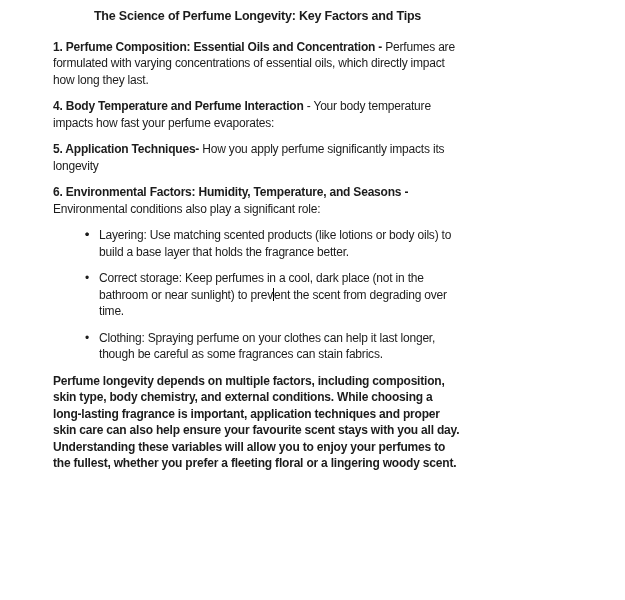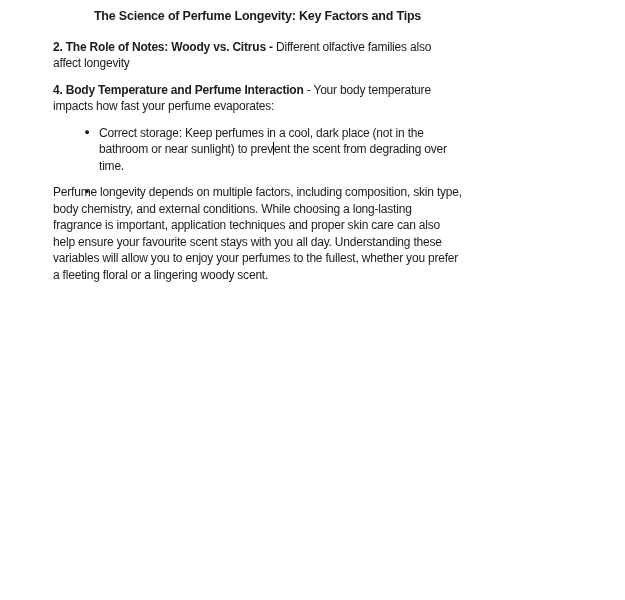--- a/index.html
+++ b/index.html
@@ -56,43 +56,45 @@
     top: 0;
   }
   .caret {
     display: inline-block;
     width: 1px;
     height: 13px;
     background: #000000;
     vertical-align: -2px;
   }
   .conclusion {
-    font-weight: 400;
+    font-weight: 700;
     margin-bottom: 16px;
   }
 </style>
 </head>
 <body>
 
 <div class="page">
 
   <h1 class="doc-title">The Science of Perfume Longevity: Key Factors and Tips</h1>
 
 
+  <p class="para"><span class="lead">1. Perfume Composition: Essential Oils and Concentration -</span><span> Perfumes are formulated with varying concentrations of essential oils, which directly impact how long they last.</span></p>
 
-  <p class="para"><span class="lead">2. The Role of Notes: Woody vs. Citrus -</span><span> Different olfactive families also affect longevity</span></p>
 
 
   <p class="para"><span class="lead">4. Body Temperature and Perfume Interaction</span><span> - Your body temperature impacts how fast your perfume evaporates:</span></p>
 
+  <p class="para"><span class="lead">5. Application Techniques-</span><span> How you apply perfume significantly impacts its longevity</span></p>
 
+  <p class="para"><span class="lead">6. Environmental Factors: Humidity, Temperature, and Seasons -</span><span> Environmental conditions also play a significant role:</span></p>
 
 
   <ul class="tips-list">
     <li><span class="bullet">•</span></li>
-    <li><span class="bullet">•</span></li>
+    <li><span class="bullet">•</span><span>Layering: Use matching scented products (like lotions or body oils) to build a base layer that holds the fragrance better.</span></li>
     <li><span class="bullet">•</span><span>Correct storage: Keep perfumes in a cool, dark place (not in the bathroom or near sunlight) to prev</span><span class="caret"></span><span>ent the scent from degrading over time.</span></li>
-    <li><span class="bullet">•</span></li>
+    <li><span class="bullet">•</span><span>Clothing: Spraying perfume on your clothes can help it last longer, though be careful as some fragrances can stain fabrics.</span></li>
   </ul>
 
   <p class="para conclusion">Perfume longevity depends on multiple factors, including composition, skin type, body chemistry, and external conditions. While choosing a long-lasting fragrance is important, application techniques and proper skin care can also help ensure your favourite scent stays with you all day. Understanding these variables will allow you to enjoy your perfumes to the fullest, whether you prefer a fleeting floral or a lingering woody scent.</p>
 
 </div>
 
 </body></html>

